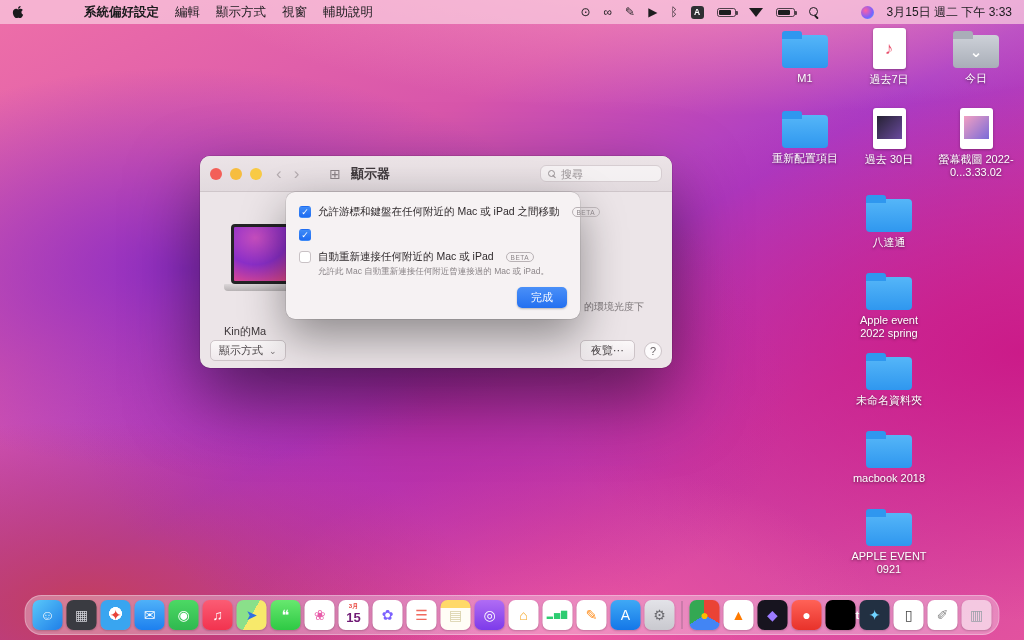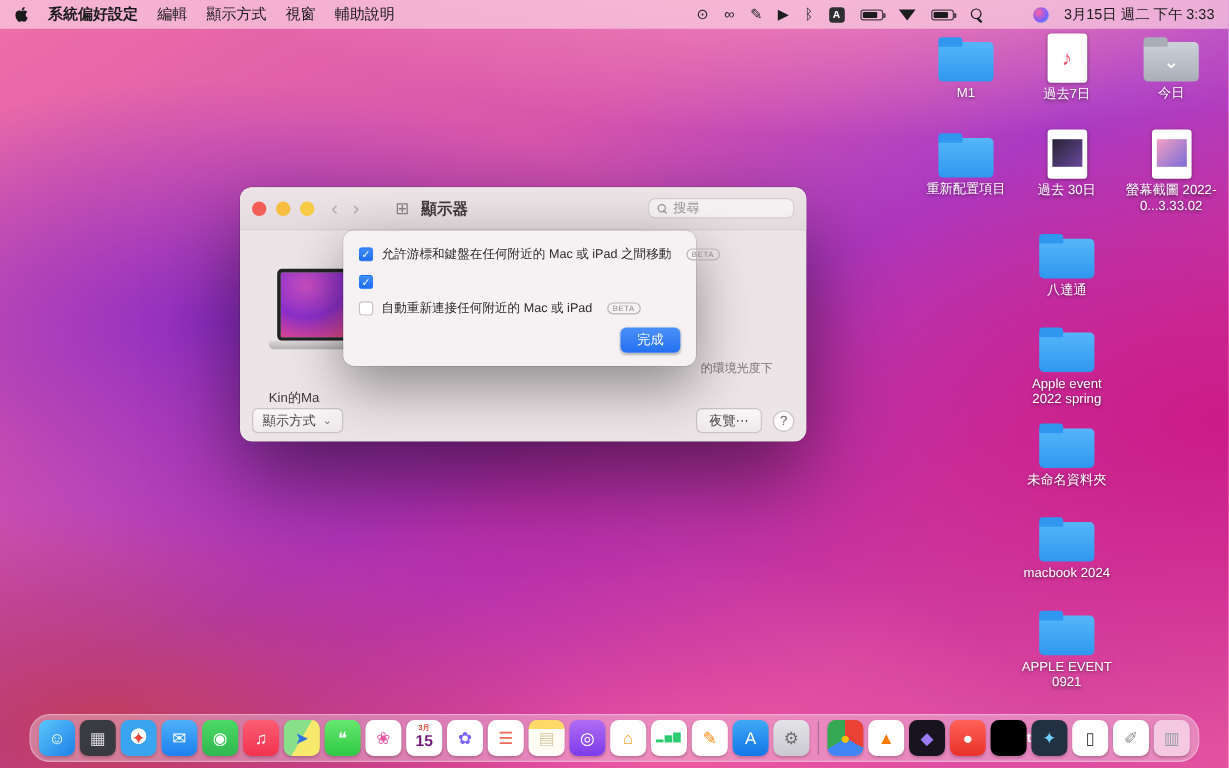--- a/index.html
+++ b/index.html
@@ -18,21 +18,21 @@
 
   
   .menubar{
     position:absolute; top:0; left:0; right:0; height:24px;
     display:flex; justify-content:space-between; align-items:center;
     padding:0 12px; background:rgba(250,205,224,.72);
     font-size:12.5px; color:#1b1b1d;
   }
   .mb-left{display:flex; align-items:center; gap:16px;}
   .apple{display:flex; align-items:center;}
-  .mb-app{font-weight:700;}
+  .mb-app{font-weight:700;margin-left:44px;}
   .mb-items{display:inline-flex; gap:16px;}
   .mb-item{cursor:default;}
   .mb-right{display:flex; align-items:center; gap:13px;}
   .mb-status{display:inline-flex; align-items:center; gap:13px;}
   .status-icon{display:inline-flex; align-items:center; justify-content:center; font-size:12px; color:#1c1c1e;}
   .glyph:empty{display:none;}
   .status-icon[data-kind="im"] .glyph{
     background:#2f2f33; color:#fff; font-size:8.5px; font-weight:700;
     width:13px; height:13px; border-radius:3px; display:flex; align-items:center; justify-content:center;
   }
@@ -265,21 +265,21 @@
         <div class="di-icon" data-name="desktop-icon-glyph" data-type="folder">
           <span class="di-inner"></span>
         </div>
         <div class="di-label" data-name="desktop-icon-label">未命名資料夾</div>
       </div>
 
       <div class="di" data-name="desktop-icon-macbook-2020" style="left: 847px; top: 430px;">
         <div class="di-icon" data-name="desktop-icon-glyph" data-type="folder">
           <span class="di-inner"></span>
         </div>
-        <div class="di-label" data-name="desktop-icon-label">macbook 2024</div>
+        <div class="di-label" data-name="desktop-icon-label">macbook 2018</div>
       </div>
 
       <div class="di" data-name="desktop-icon-apple-event-0921" style="left: 847px; top: 508px;">
         <div class="di-icon" data-name="desktop-icon-glyph" data-type="folder">
           <span class="di-inner"></span>
         </div>
         <div class="di-label" data-name="desktop-icon-label">APPLE EVENT 0921</div>
       </div>
     </div>
 
@@ -335,20 +335,21 @@
           <span class="cb checked" data-name="checkbox"></span>
         </div>
 
         <div class="opt" data-name="option-row">
           <span class="cb" data-name="checkbox"></span>
           <div class="opt-text" data-name="option-text">
             <div class="opt-label-row">
               <span class="opt-label" data-name="option-label">自動重新連接任何附近的 Mac 或 iPad</span>
               <span class="beta" data-name="beta-badge">BETA</span>
             </div>
+            <div class="opt-desc" data-name="option-description">允許此 Mac 自動重新連接任何附近曾連接過的 Mac 或 iPad。</div>
           </div>
         </div>
       </div>
     <button class="done" data-name="done-button">完成</button>
   </div>
 
   <div class="dock" data-name="dock">
     <div class="dock-group" data-name="dock-apps">
 
         <div class="dock-item" data-name="dock-finder" style="background: linear-gradient(135deg, rgb(90, 200, 250), rgb(31, 127, 232));">

